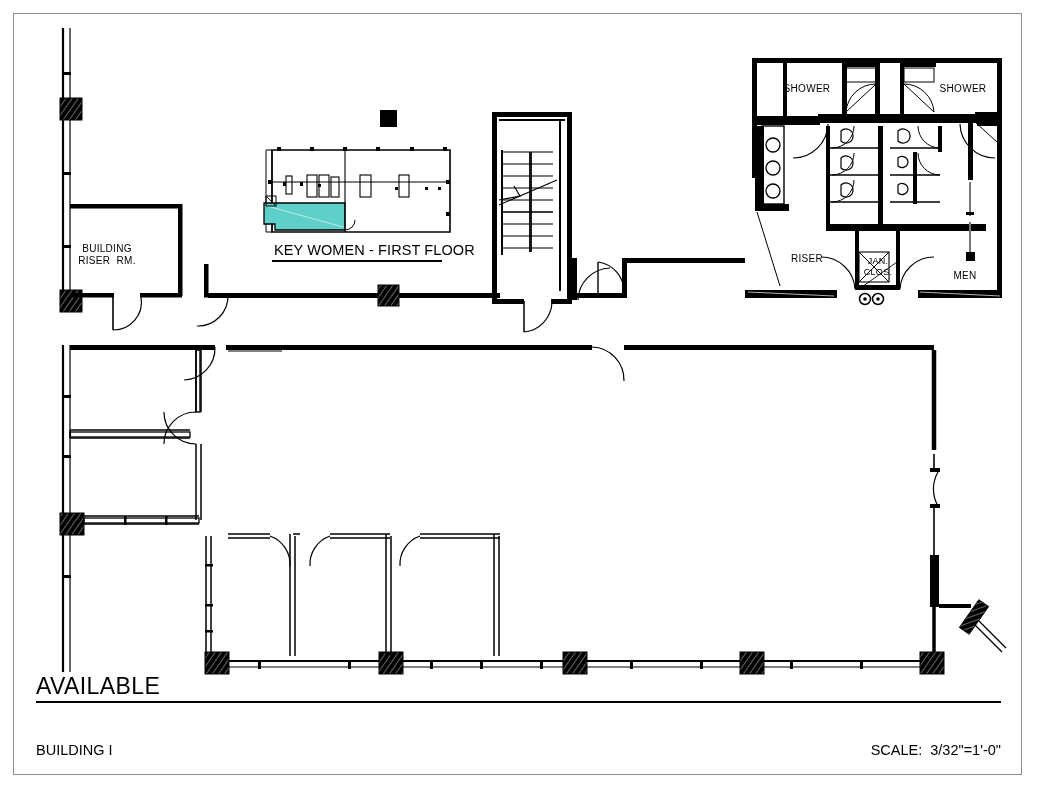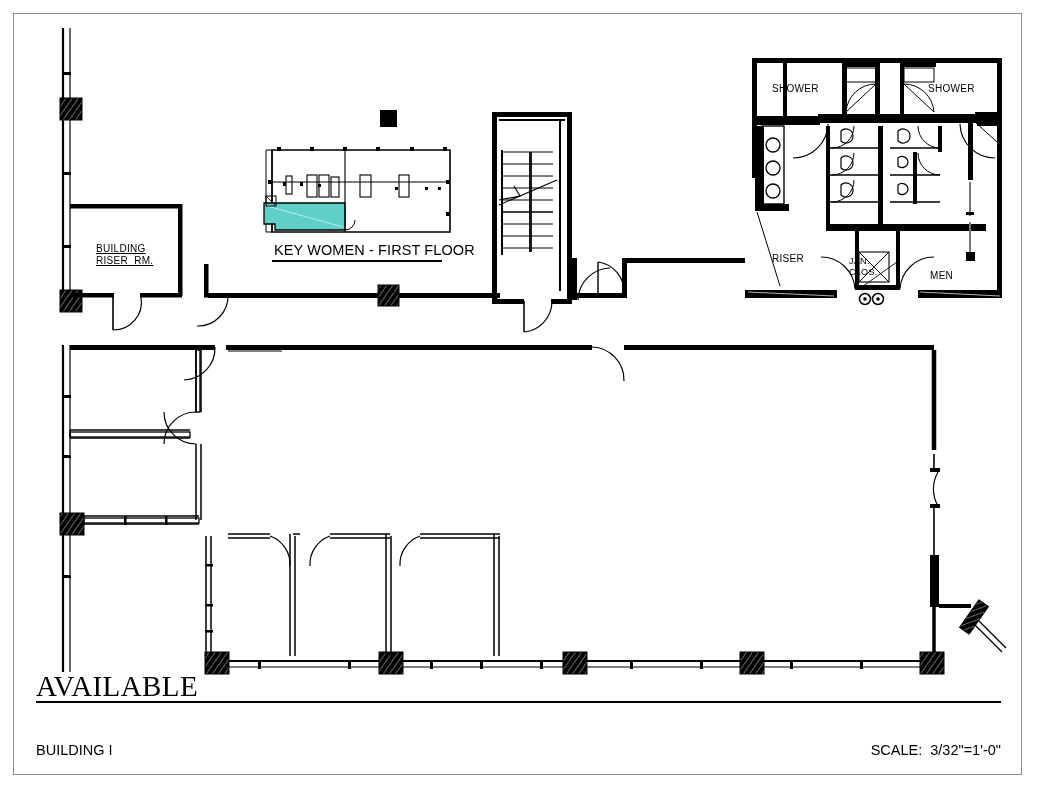--- a/index.html
+++ b/index.html
@@ -26,25 +26,25 @@
   #plan-svg { position: absolute; left: 0; top: 0; }
 
   
   #title-block {
     position: absolute;
     left: 36px; top: 672px;
     width: 965px;
     height: 90px;
   }
   #available-heading {
-    font-size: 29px;
+    font-size: 23px;
     letter-spacing: 0.4px;
     color: #000;
     line-height: 28px;
-    font-family: Liberation Serif, serif;
+    font-family: Liberation Sans, sans-serif;
   }
   #title-rule {
     width: 100%;
     height: 2px;
     background: #000;
     margin-top: 1px;
   }
   #title-cols {
     display: flex;
     justify-content: space-between;
@@ -72,20 +72,21 @@
     position: absolute;
     left: 272px; top: 260px;
     width: 170px; height: 1.5px;
     background: #000;
   }
 
   .room-label {
     position: absolute;
     font-size: 10px;
     color: #000;
+    text-align: center;
     white-space: pre;
     line-height: 12px;
     letter-spacing: 0.3px;
   }
 </style>
 </head>
 <body>
 
 <div id="page">
 
@@ -455,21 +456,21 @@
         <rect x="268" y="180" width="4" height="4"></rect>
       </g>
       <rect x="266" y="196" width="10" height="10" fill="none" stroke="#000" stroke-width="1"></rect>
       <path d="M267 197 L275 205" stroke="#000" stroke-width="0.9"></path>
     </g>
 
     <rect x="380" y="110" width="17" height="17" fill="#000"></rect>
 
   </svg>
 
-  <div class="room-label" style="left:96px; top:243px; width:90px;text-decoration:underline;">BUILDING
+  <div class="room-label" style="left:62px; top:243px; width:90px;">BUILDING
 RISER  RM.</div>
 
   <div class="room-label" style="left:772px; top:83px; width:70px;">SHOWER</div>
 
   <div class="room-label" style="left:928px; top:83px; width:70px;">SHOWER</div>
 
   <div class="room-label" style="left:772px; top:253px; width:70px;">RISER</div>
 
   <div class="room-label" style="left:930px; top:270px; width:70px;">MEN</div>
 

